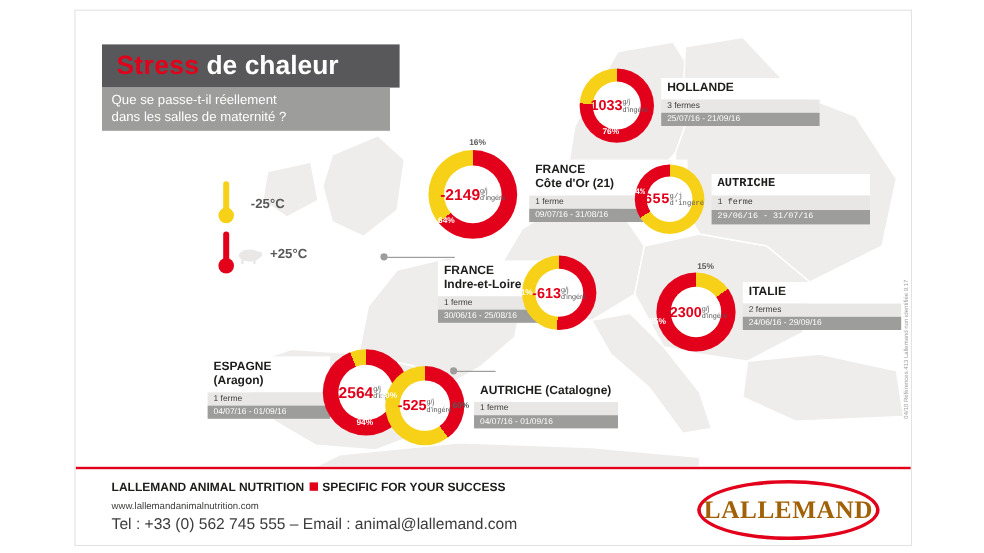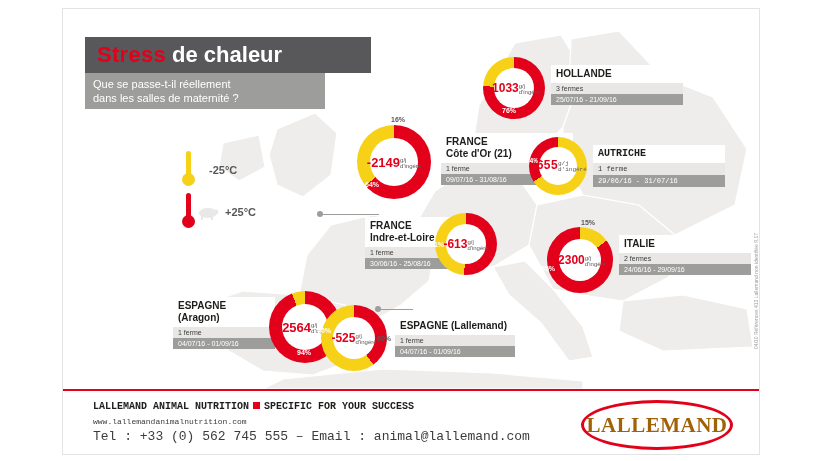--- a/index.html
+++ b/index.html
@@ -4,21 +4,21 @@
 <style>
   html,body{margin:0;padding:0;background:#ffffff;}
   body{width:820px;height:461px;font-family:"Liberation Sans",sans-serif;overflow:hidden;}
   #root{position:relative;width:820px;height:461px;background:#ffffff;}
   .poster{position:absolute;left:62px;top:8px;width:696px;height:445px;background:#ffffff;border:1px solid #e3e3e3;overflow:hidden;}
 
   
   .mapbg{position:absolute;left:0;top:0;width:696px;height:380px;background:#ffffff;overflow:hidden;}
 
   
-  .title-bar{position:absolute;left:22px;top:28px;width:286px;height:36px;background:#58585a;display:flex;align-items:center;padding-left:12px;box-sizing:border-box;}
+  .title-bar{position:absolute;left:22px;top:28px;width:248px;height:36px;background:#58585a;display:flex;align-items:center;padding-left:12px;box-sizing:border-box;}
   .title-bar .t1{color:#e2001a;font-size:22px;font-weight:bold;letter-spacing:.3px;}
   .title-bar .t2{color:#ffffff;font-size:22px;font-weight:bold;margin-left:6px;}
   .subtitle-bar{position:absolute;left:22px;top:64px;width:240px;height:36px;background:#9d9d9c;color:#ffffff;font-size:11px;line-height:14px;padding:4px 8px;box-sizing:border-box;}
 
   
   .legend{position:absolute;left:118px;top:140px;width:110px;}
   .legend-row{display:flex;align-items:center;height:42px;}
   .legend-row .lbl{font-size:11px;font-weight:bold;color:#58585a;margin-left:14px;}
   .thermo{position:relative;width:14px;height:38px;}
   .thermo .stem{position:absolute;left:5px;top:0;width:5px;height:26px;border-radius:3px;}
@@ -36,21 +36,21 @@
   .infobox{position:absolute;width:132px;}
   .infobox .name{background:#ffffff;color:#1d1d1b;font-size:10px;font-weight:bold;padding:3px 5px;line-height:12px;}
   .infobox .farms{background:#e8e7e5;color:#3c3c3b;font-size:7px;padding:2px 5px;}
   .infobox .dates{background:#9d9d9c;color:#ffffff;font-size:7px;padding:2px 5px;}
 
   .leader{position:absolute;background:#9d9d9c;height:1px;}
   .dot{position:absolute;width:6px;height:6px;border-radius:50%;background:#9d9d9c;}
 
   
   .footer{position:absolute;left:0;top:380px;width:696px;height:64px;background:#ffffff;border-top:2px solid #e2001a;}
-  .foot-txt{position:absolute;left:30px;top:10px;font-family:Liberation Mono, monospace;}
+  .foot-txt{position:absolute;left:30px;top:10px;}
   .foot-line1{font-size:10px;font-weight:bold;color:#1d1d1b;}
   .foot-line1 .sq{display:inline-block;width:7px;height:7px;background:#e2001a;margin:0 4px;}
   .foot-line2{font-size:8px;color:#3c3c3b;margin-top:5px;}
   .foot-line3{font-size:13px;color:#3c3c3b;margin-top:3px;}
   .logo{position:absolute;right:26px;top:9px;width:146px;height:44px;border:3px solid #e2001a;border-radius:50%;display:flex;align-items:center;justify-content:center;background:#ffffff;}
   .logo span{color:#a16207;font-size:21px;font-weight:bold;letter-spacing:.5px;font-family:"Liberation Serif",serif;}
   .sidecode{position:absolute;right:6px;top:224px;transform:rotate(-90deg);transform-origin:100% 0;font-size:5px;color:#9d9d9c;white-space:nowrap;}
 </style>
 </head>
 <body>
@@ -220,21 +220,21 @@
     <div class="node" style="left:258px;top:296px;">
       <div class="donut" style="width:66px;height:66px;background:conic-gradient(#e2001a 0 40%, #f7d117 40% 100%);">
         <div class="hole" style="left:12px;top:12px;width:42px;height:42px;">
           <span class="val" style="font-size:12px">-525</span>
           <span class="unit">g/j d'ingéré</span>
         </div>
         <span class="pct" style="left:-4px;top:22px;">40%</span>
         <span class="pct dark" style="left:56px;top:30px;">60%</span>
       </div>
       <div class="infobox" style="left:74px;top:12px;width:120px;">
-        <div class="name">ESPAGNE (Lallemand)</div>
+        <div class="name">AUTRICHE (Catalogne)</div>
         <div class="farms">1 ferme</div>
         <div class="dates">04/07/16 - 01/09/16</div>
       </div>
     </div>
 
     <div class="sidecode">04/10 Références 413 Lallemand non identifiée 9.17</div>
 
     <div class="footer">
       <div class="foot-txt">
         <div class="foot-line1">

